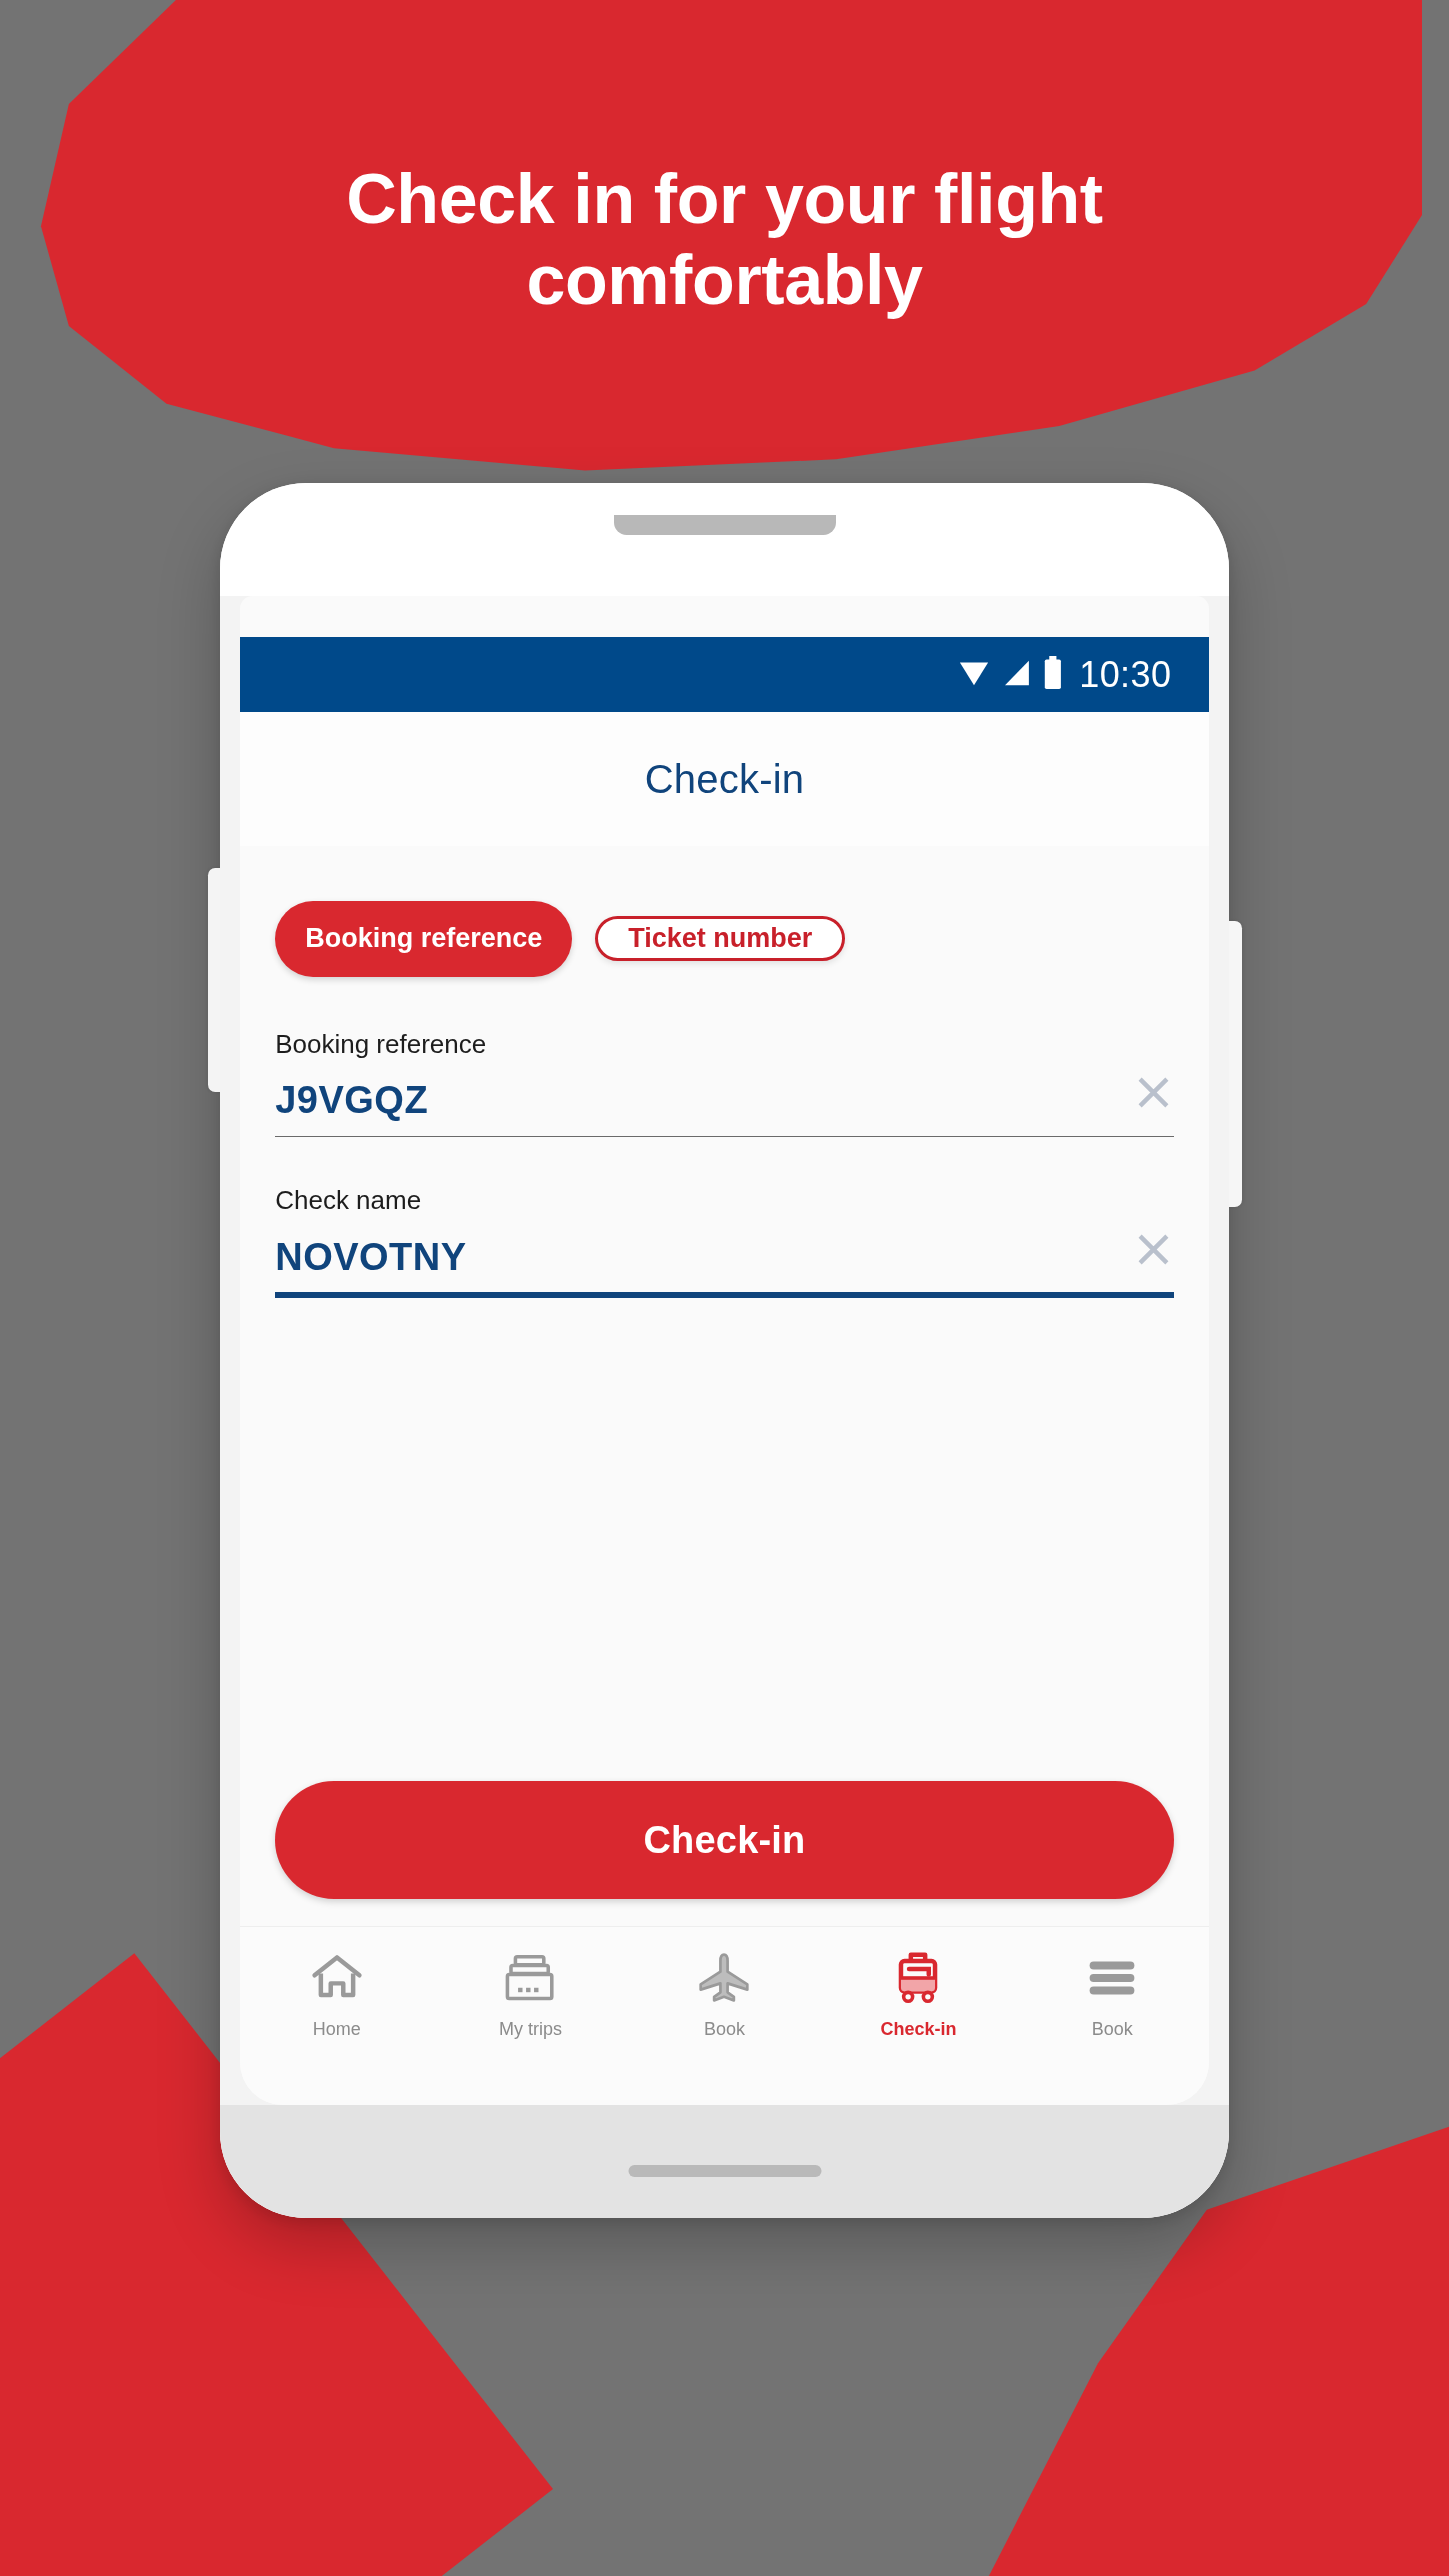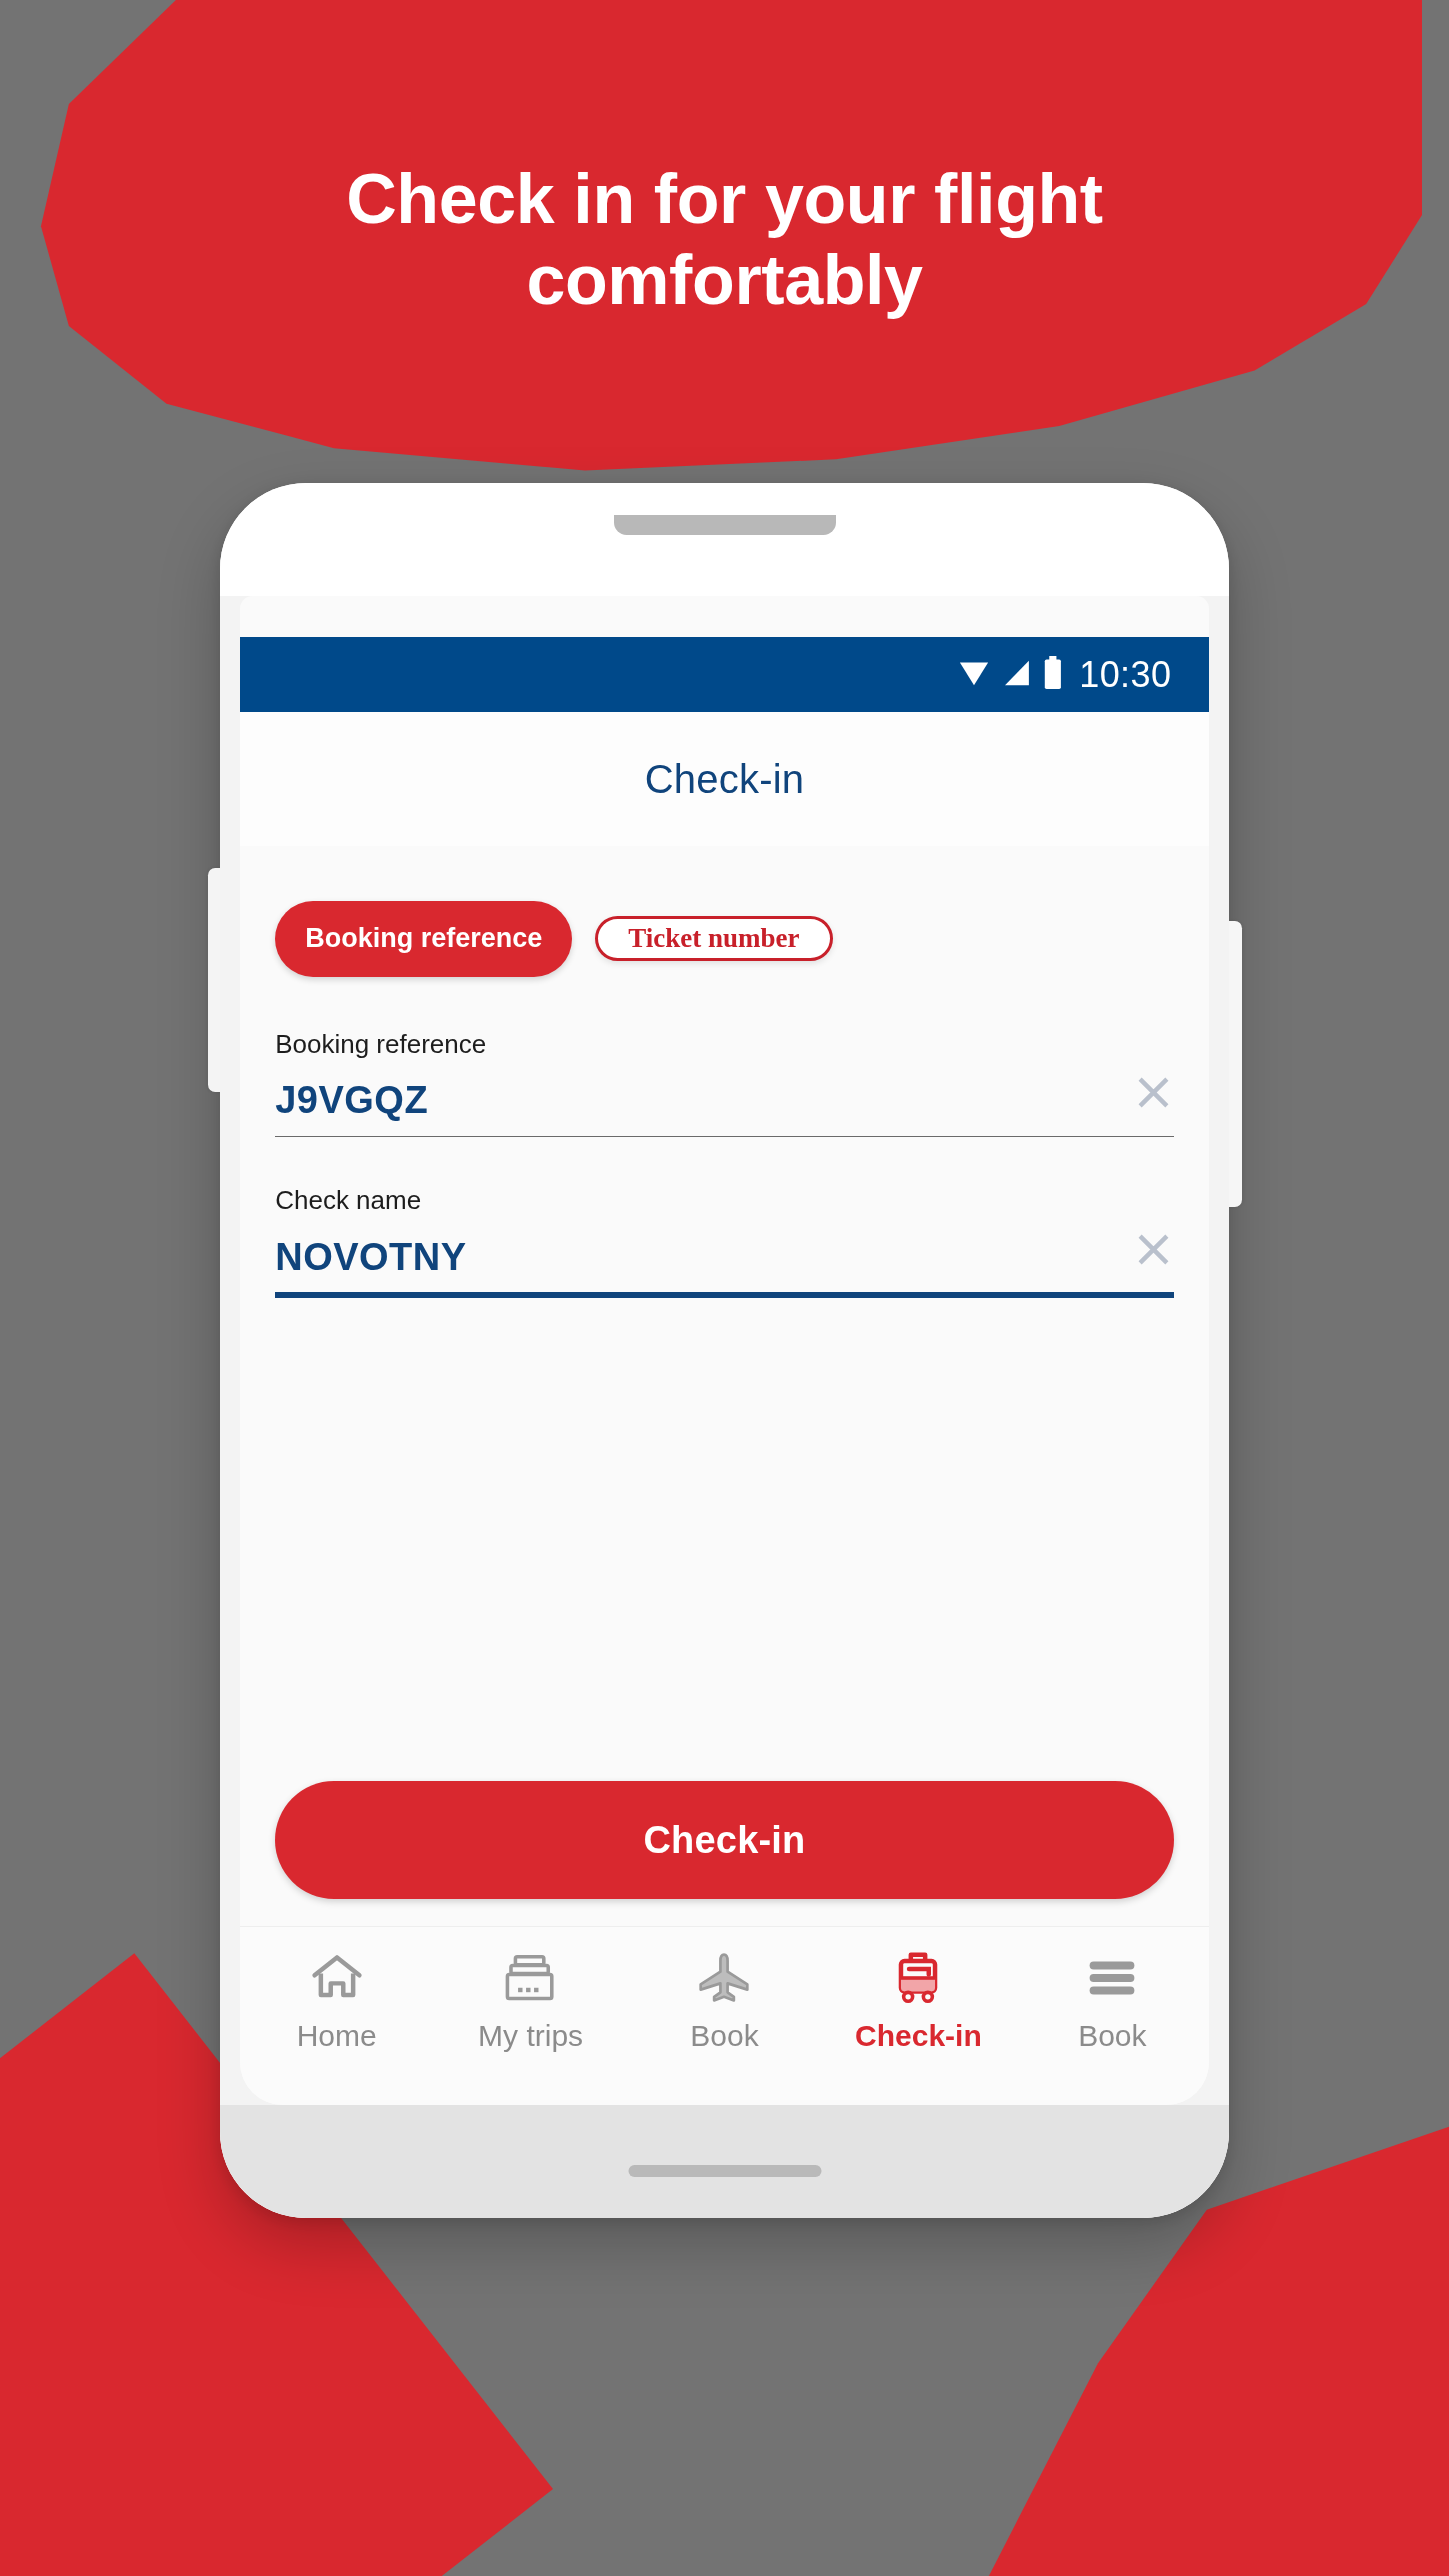--- a/index.html
+++ b/index.html
@@ -226,21 +226,20 @@
     color: #ffffff;
     padding: 22.4px 30px;
     box-shadow: 0 2.7px 6.3px rgba(0,0,0,0.16);
   }
   .tab.inactive {
     background: #ffffff;
     color: #C8202A;
     padding: 4px 30px;
     border: 3.6px solid #C8202A;
     box-shadow: 0 2.7px 6.3px rgba(0,0,0,0.10);
-    font-family: Liberation Serif, serif;
   }
 
   
   #form {
     padding: 52px 23px 0 23px;
     flex: none;
   }
   .field { margin-bottom: 48px; }
   .field-label {
     font-size: 26px;
@@ -301,21 +300,21 @@
   }
   .nav-item {
     width: 20%;
     display: flex;
     flex-direction: column;
     align-items: center;
     gap: 14.3px;
     cursor: pointer;
   }
   .nav-label {
-    font-size: 30px;
+    font-size: 18px;
     color: #8b8b8b;
     font-weight: 400;
   }
   .nav-item.active .nav-label { color: #D9282F; font-weight: 700; }
   .nav-icon { height: 55px; display: flex; align-items: center; justify-content: center; }
 
   
   #bezel-bottom {
     position: absolute;
     bottom: 0; left: 0; right: 0;

